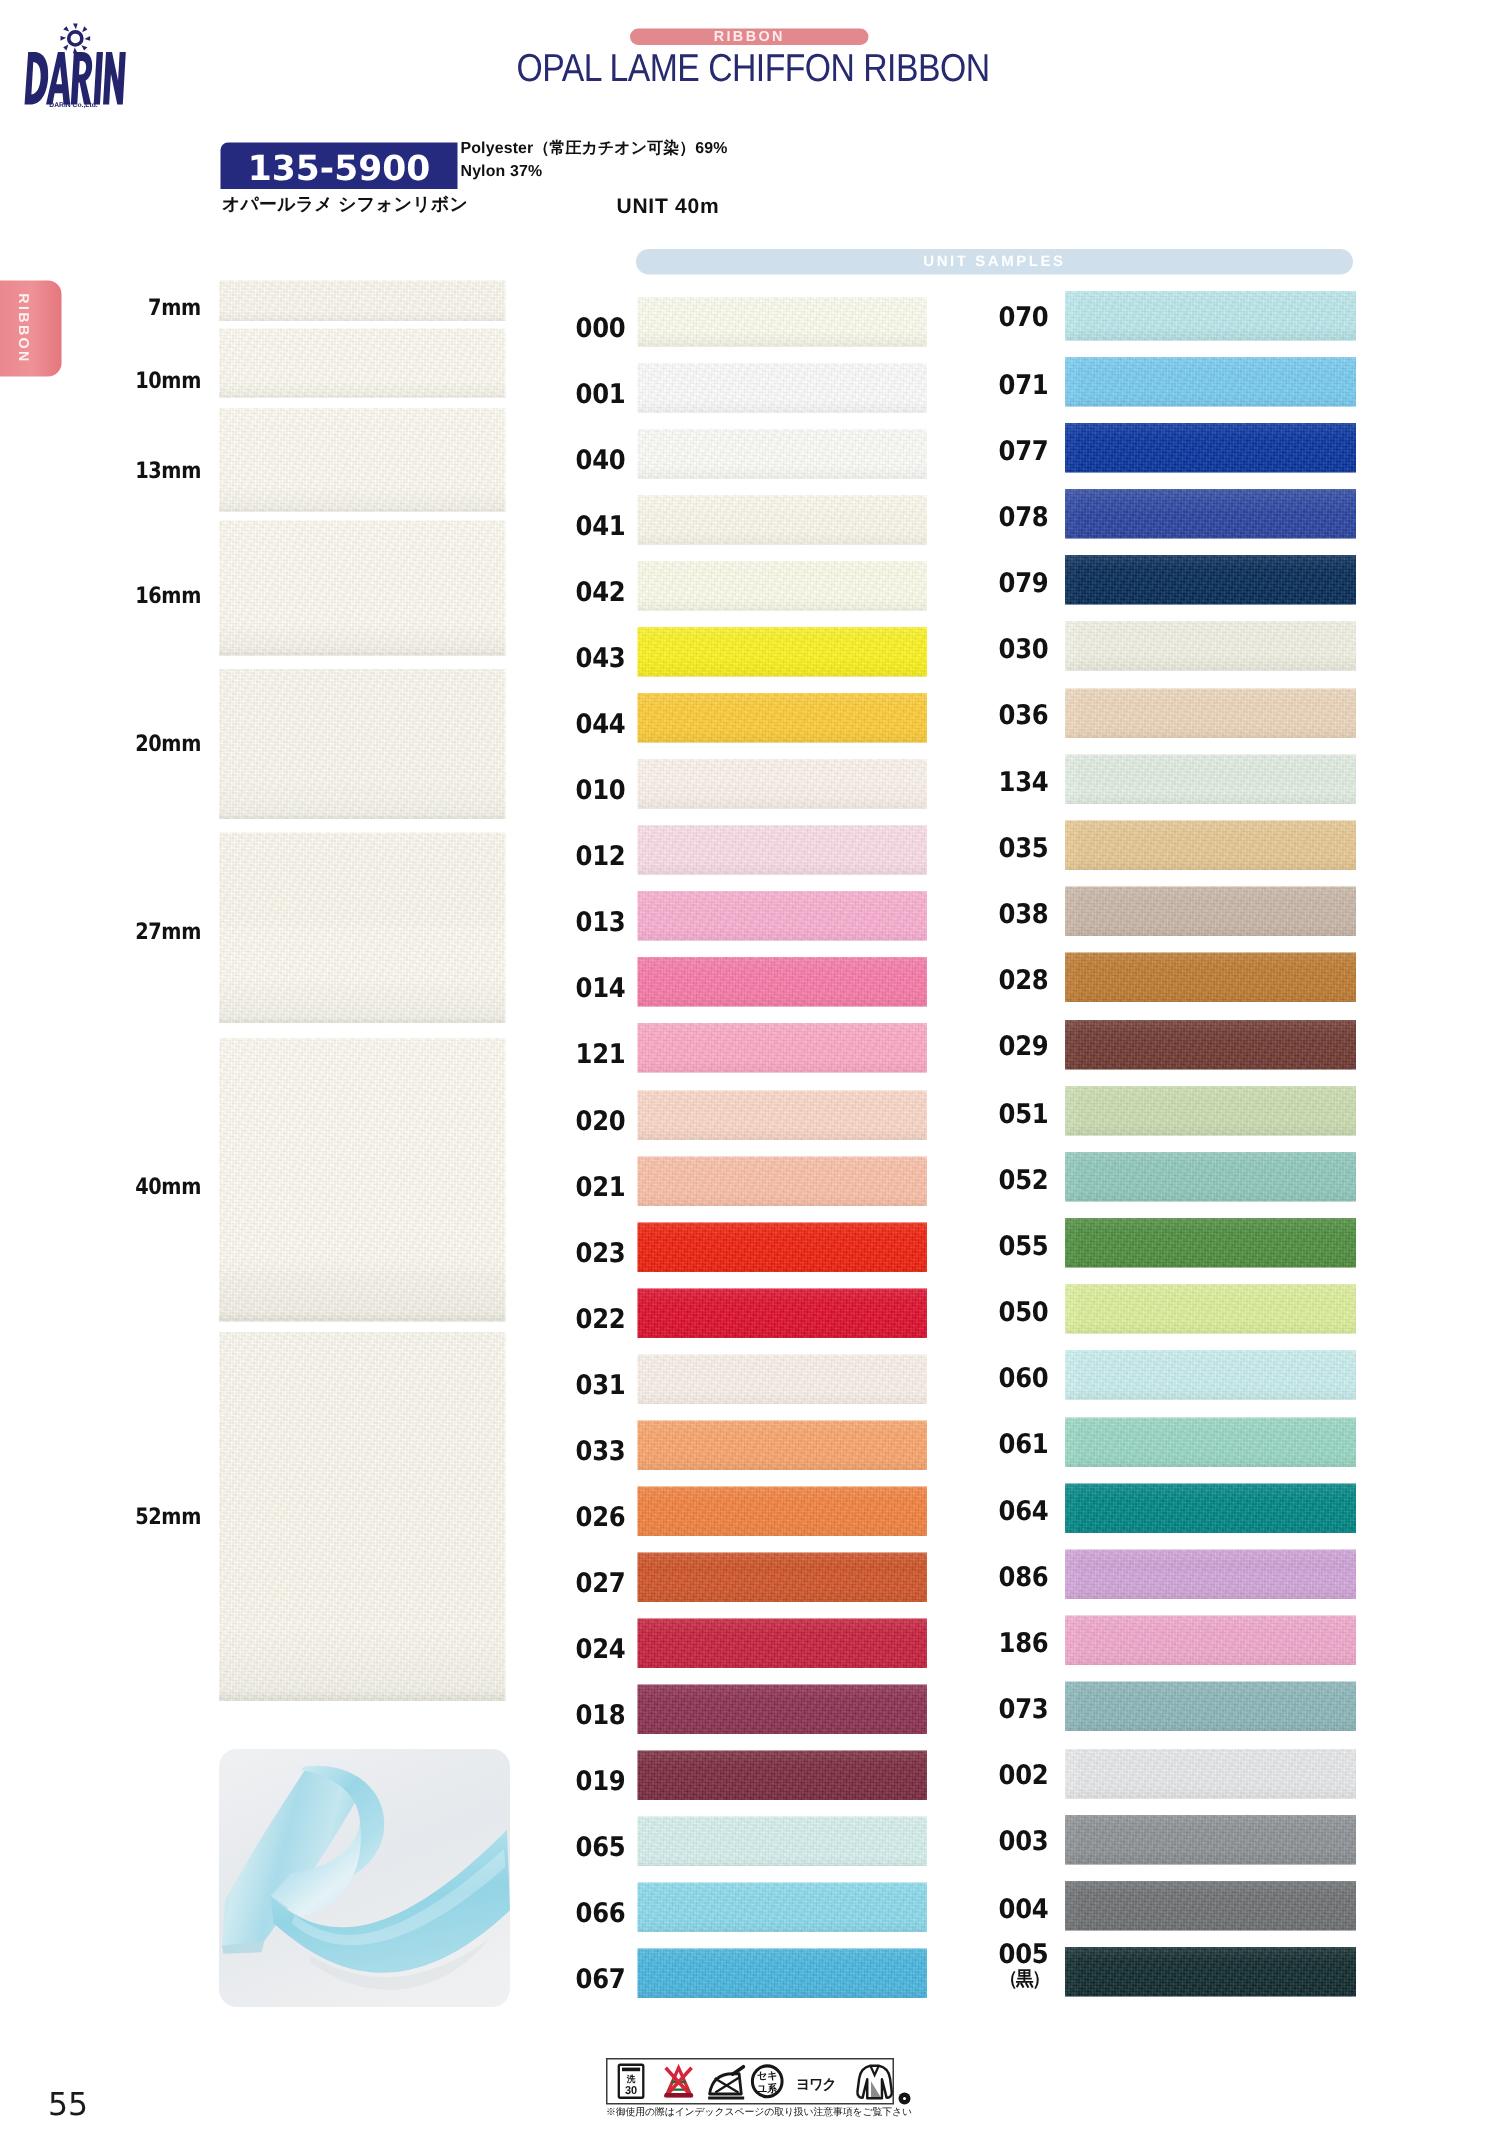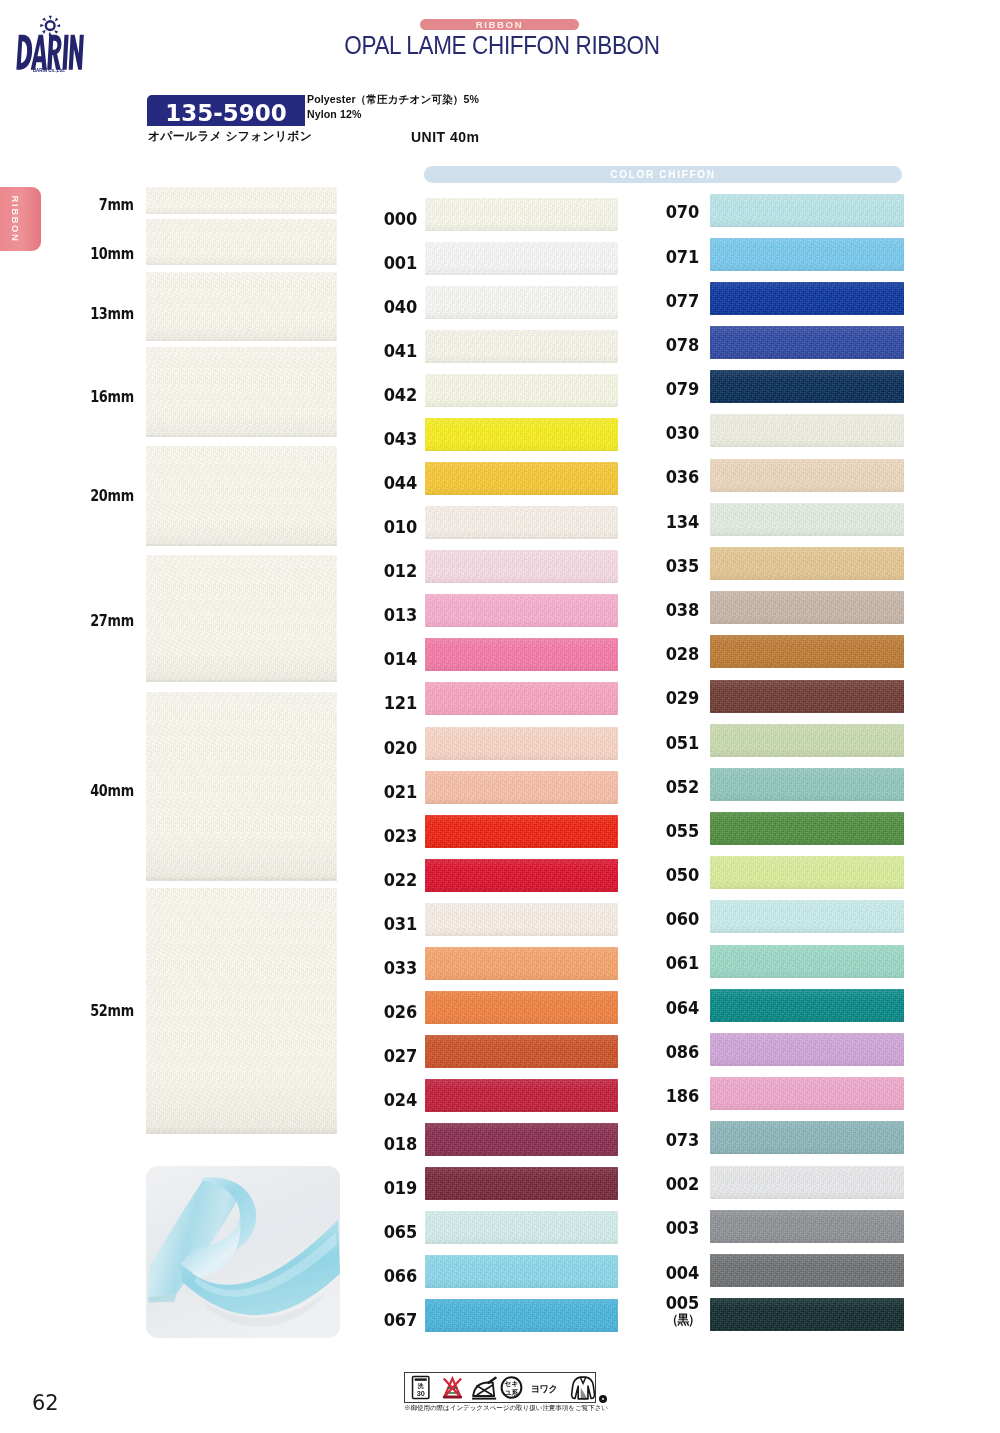--- a/index.html
+++ b/index.html
@@ -89,27 +89,27 @@
     <span>RIBBON</span>
   </div>
   <div class="pill">
       <span>RIBBON</span>
     </div>
   <div class="maintitle">OPAL  LAME  CHIFFON  RIBBON</div>
   <div class="codebox">
       <span>135-5900</span>
     </div>
   <div class="compo">
-    <div>Polyester（常圧カチオン可染）5%</div>
-    <div>Nylon  12%</div>
+    <div>Polyester（常圧カチオン可染）69%</div>
+    <div>Nylon  37%</div>
   </div>
   <div class="namejp">オパールラメ シフォンリボン</div>
   <div class="unit">UNIT  40m</div>
   <div class="cshead">
-      <span>COLOR  CHIFFON</span>
+      <span>UNIT  SAMPLES</span>
     </div>
   <div>
     <div class="wlabel" style="top:204px">7mm</div>
     <div class="wsw rib" style="top: 187px; height: 27px; --c: #FFFDF2; background: rgb(255, 253, 242);"></div>
     <div class="wlabel" style="top:253px">10mm</div>
     <div class="wsw rib" style="top: 219px; height: 46px; --c: #FFFDF2; background: rgb(255, 253, 242);"></div>
     <div class="wlabel" style="top:313px">13mm</div>
     <div class="wsw rib" style="top: 272px; height: 69px; --c: #FFFDF2; background: rgb(255, 253, 242);"></div>
     <div class="wlabel" style="top:396px">16mm</div>
     <div class="wsw rib" style="top: 347px; height: 90px; --c: #FFFDF2; background: rgb(255, 253, 242);"></div>
@@ -270,21 +270,21 @@
       <rect width="192" height="160" fill="url(#bg)"></rect>
       <path d="M60 128 C100 150 140 144 178 118 C145 156 96 158 60 132 Z" fill="#cfd7db" opacity="0.3"></path>
       <path d="M58 11 C48 26 26 56 4 94 L2 122 L30 119 C50 94 80 50 94 26 Z" fill="url(#gLeft)"></path>
       <path d="M56 11 C84 7 108 22 109 45 C110 66 92 82 64 86 L48 77 C76 75 94 61 93 45 C92 29 78 17 54 13 Z" fill="url(#gCurlOut)"></path>
       <path d="M48 77 C74 74 92 61 93 45 C97 76 82 98 54 104 L34 91 Z" fill="url(#gCurlIn)"></path>
       <path d="M34 91 C62 116 106 130 190 50 L192 100 C118 166 66 133 36 108 Z" fill="url(#gRight)"></path>
       <path d="M50 103 C76 122 112 126 188 62 L189 73 C114 136 70 126 48 108 Z" fill="#e4f3f8" opacity="0.35"></path>
       <path d="M2 122 L30 119 L28 126 L3 127 Z" fill="#96cfdf" opacity="0.55"></path>
     </svg>
   </div>
-  <div class="pagenum">62</div>
+  <div class="pagenum">55</div>
   <div class="carebox"></div>
   <svg class="caresvg" width="196" height="30" viewBox="0 0 204 30" preserveAspectRatio="none">
     <g>
       <rect x="12" y="3.5" width="17" height="22" rx="1" fill="none" stroke="#171717" stroke-width="1.6"></rect>
       <rect x="14.2" y="5.4" width="12.6" height="2.4" fill="#171717"></rect>
       <text x="20.5" y="15" text-anchor="middle" font-size="6" font-weight="700" fill="#171717" font-family="sans-serif">洗</text>
       <text x="20.5" y="23.2" text-anchor="middle" font-size="7.6" font-weight="700" fill="#171717" font-family="Liberation Sans, sans-serif">30</text>
     </g>
     <g>
       <path d="M45 24 L53.5 5.5 L62 24 Z" fill="none" stroke="#d5253a" stroke-width="2.2"></path>

